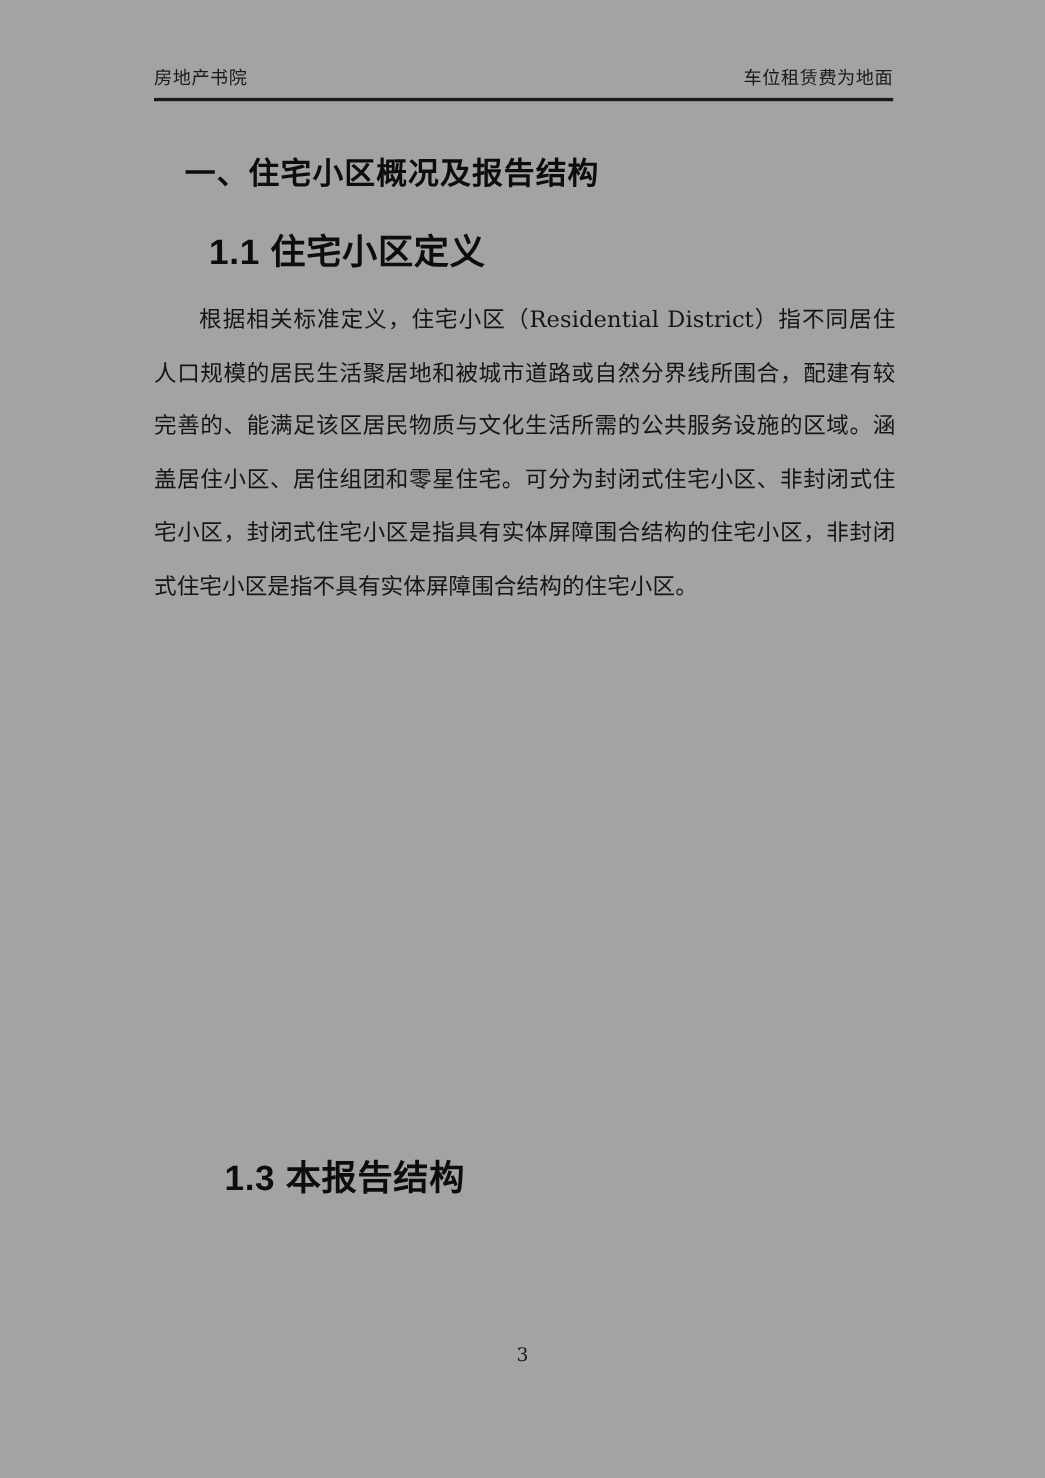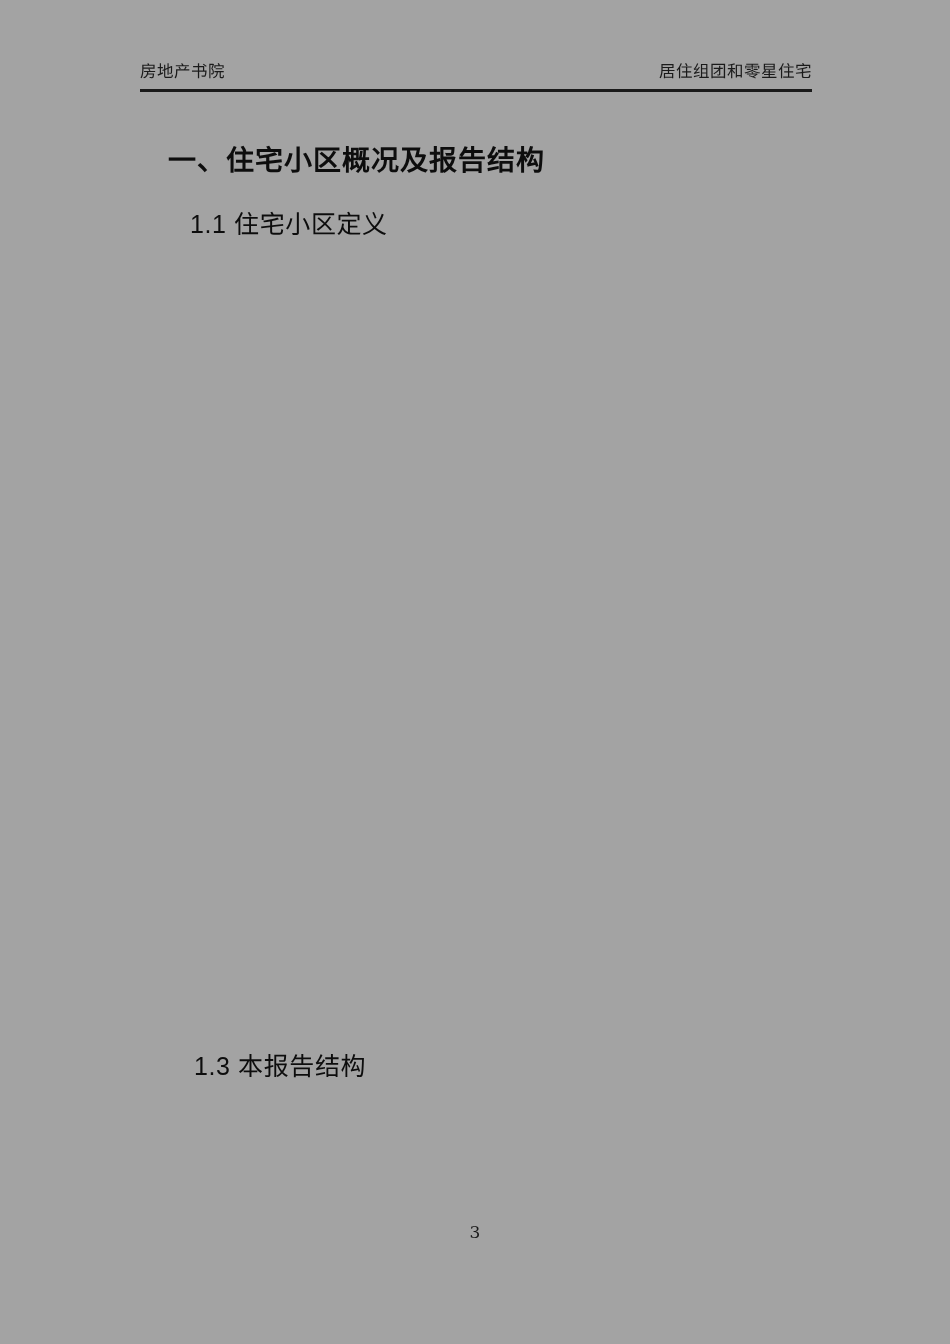--- a/index.html
+++ b/index.html
@@ -54,44 +54,44 @@
     height: 3px;
     background: #1a1a1a;
   }
 
   
   .h1 {
     position: absolute;
     left: 168px;
     top: 143px;
     margin: 0;
-    font-family: Liberation Sans, sans-serif;
+    font-family: Liberation Mono, monospace;
     font-weight: bold;
     font-size: 28px;
     line-height: 1.25;
     letter-spacing: 1px;
     color: #0d0d0d;
     white-space: nowrap;
   }
 
   .h2 {
     position: absolute;
     margin: 0;
     font-family: "Liberation Sans", "DejaVu Sans", sans-serif;
-    font-weight: normal;
-    font-size: 25px;
+    font-weight: bold;
+    font-size: 32px;
     line-height: 1.25;
     letter-spacing: 0.6px;
     color: #0d0d0d;
     white-space: nowrap;
   }
 
   .h2-a { left: 190px; top: 209px; }
   .h2-b { left: 190px; top: 632px; }
-  .h2-c { left: 194px; top: 1051px; }
+  .h2-c { left: 204px; top: 1051px; }
 
   
   .para {
     position: absolute;
     left: 140px;
     width: 674px;
     margin: 0;
     font-family: "DejaVu Serif", "Liberation Serif", serif;
     font-size: 20.5px;
     line-height: 48.6px;
@@ -119,28 +119,29 @@
     color: #1a1a1a;
   }
 </style>
 </head>
 <body>
 
 <div class="page">
 
   <div class="page-header">
     <span class="header-left">房地产书院</span>
-    <span class="header-right">居住组团和零星住宅</span>
+    <span class="header-right">车位租赁费为地面</span>
   </div>
   <div class="header-rule"></div>
 
   <h1 class="h1">一、住宅小区概况及报告结构</h1>
 
   <h2 class="h2 h2-a">1.1  住宅小区定义</h2>
 
+  <p class="para para-def">根据相关标准定义，住宅小区（Residential District）指不同居住人口规模的居民生活聚居地和被城市道路或自然分界线所围合，配建有较完善的、能满足该区居民物质与文化生活所需的公共服务设施的区域。涵盖居住小区、居住组团和零星住宅。可分为封闭式住宅小区、非封闭式住宅小区，封闭式住宅小区是指具有实体屏障围合结构的住宅小区，非封闭式住宅小区是指不具有实体屏障围合结构的住宅小区。</p>
 
 
 
   <h2 class="h2 h2-c">1.3  本报告结构</h2>
 
 
   <div class="page-number">3</div>
 
 </div>
 

